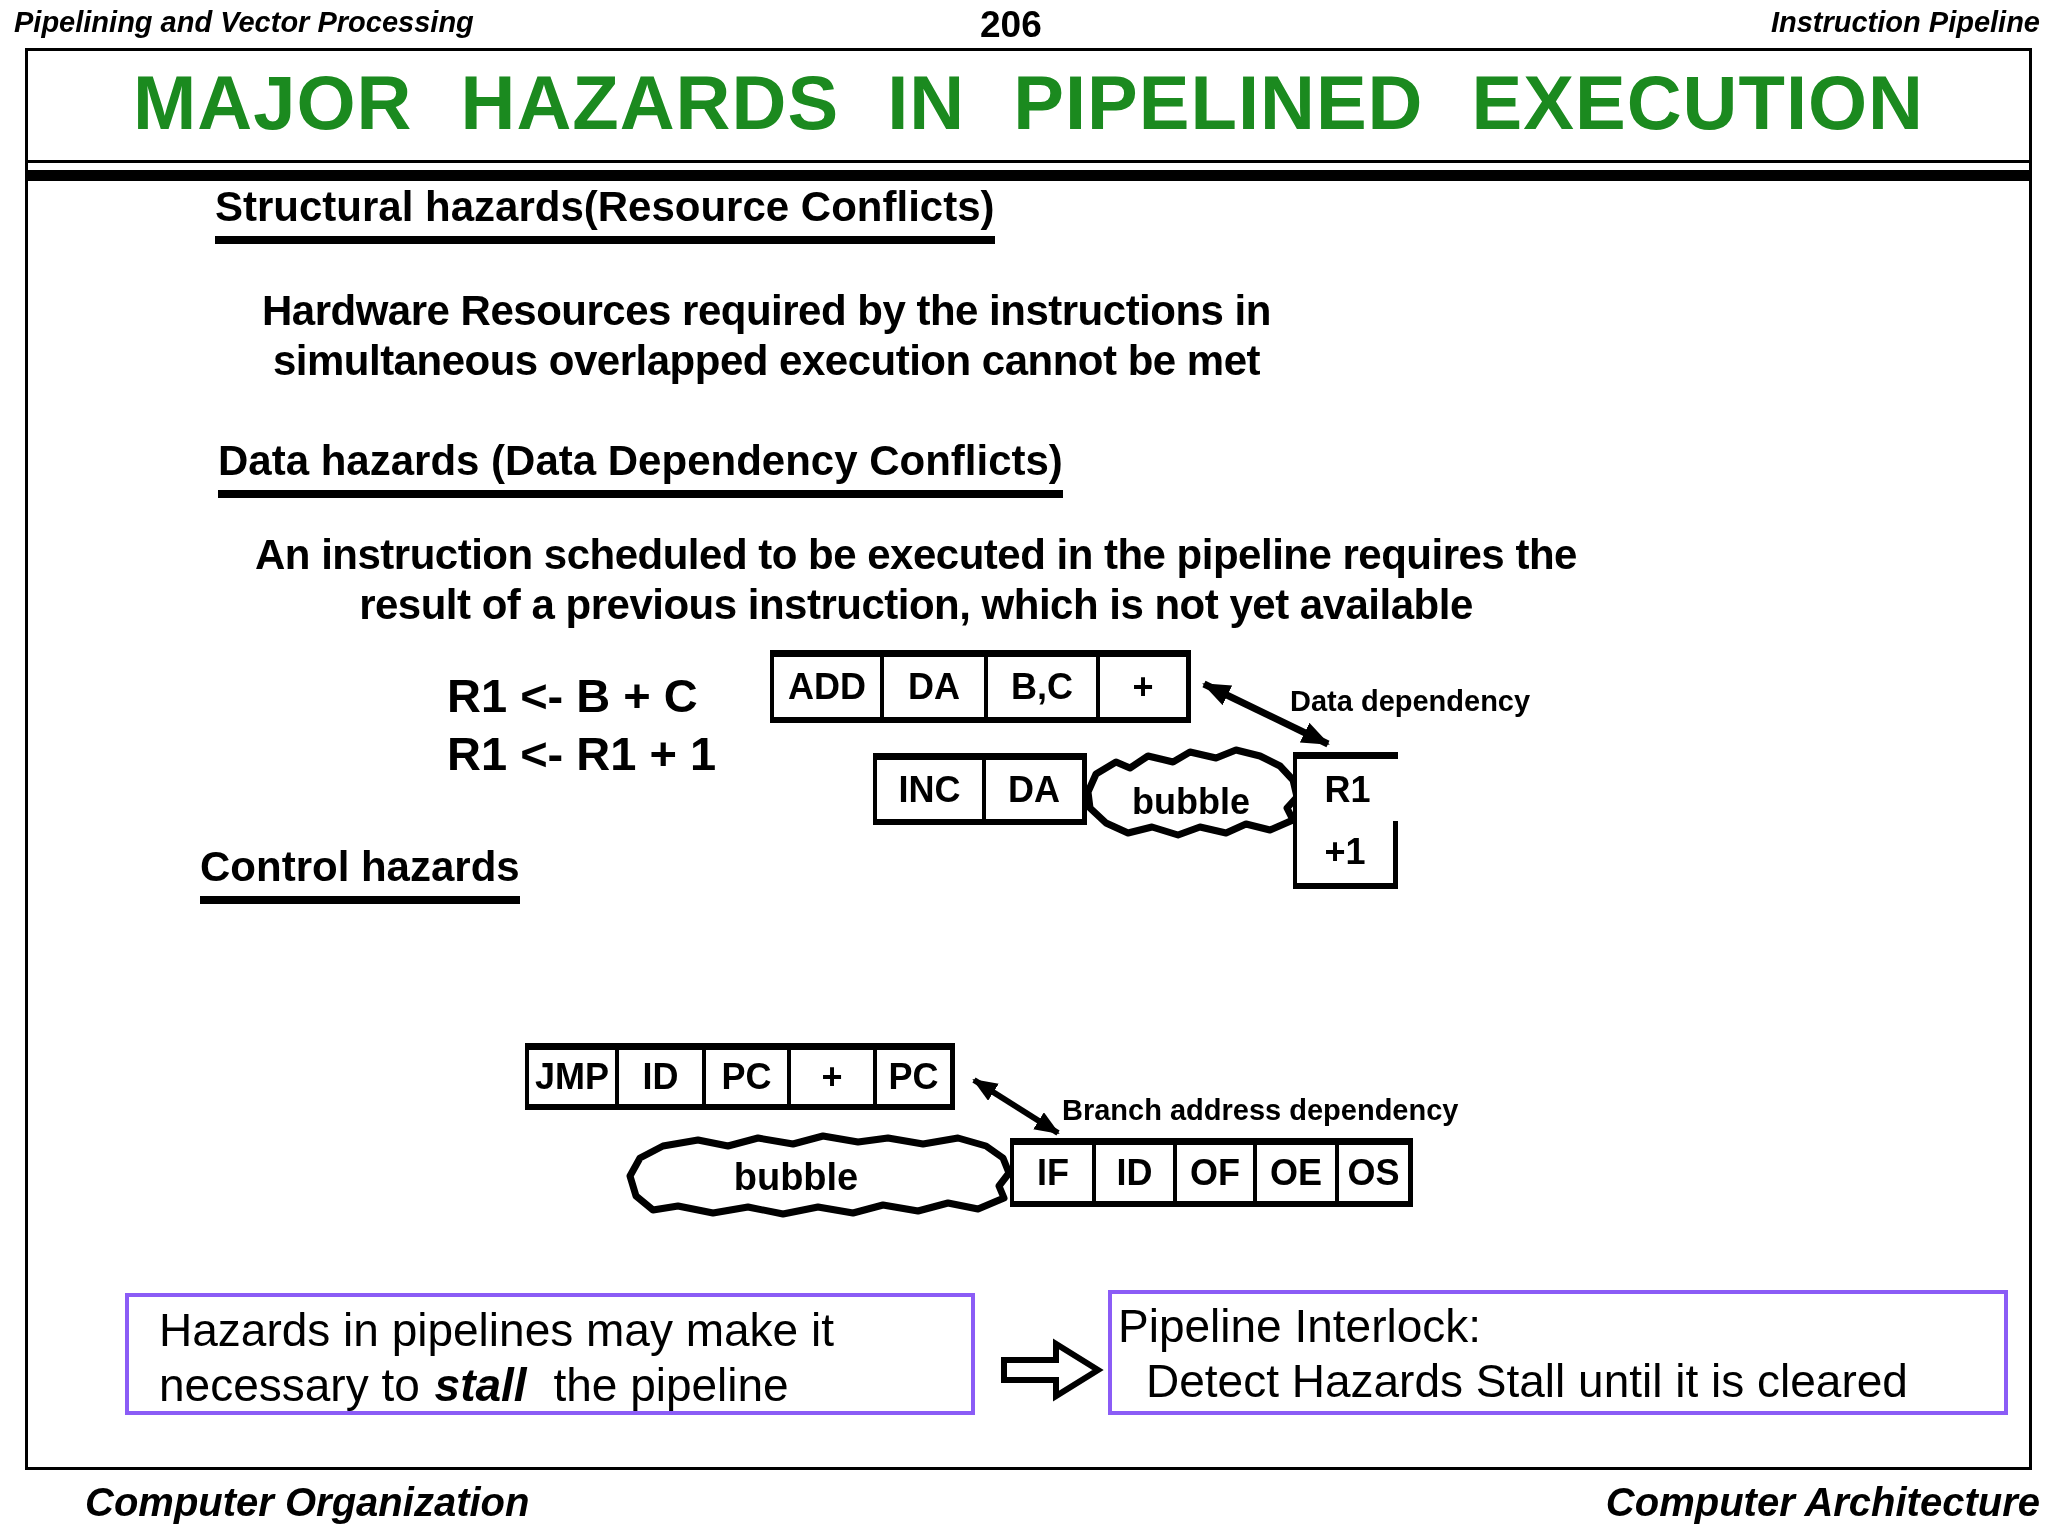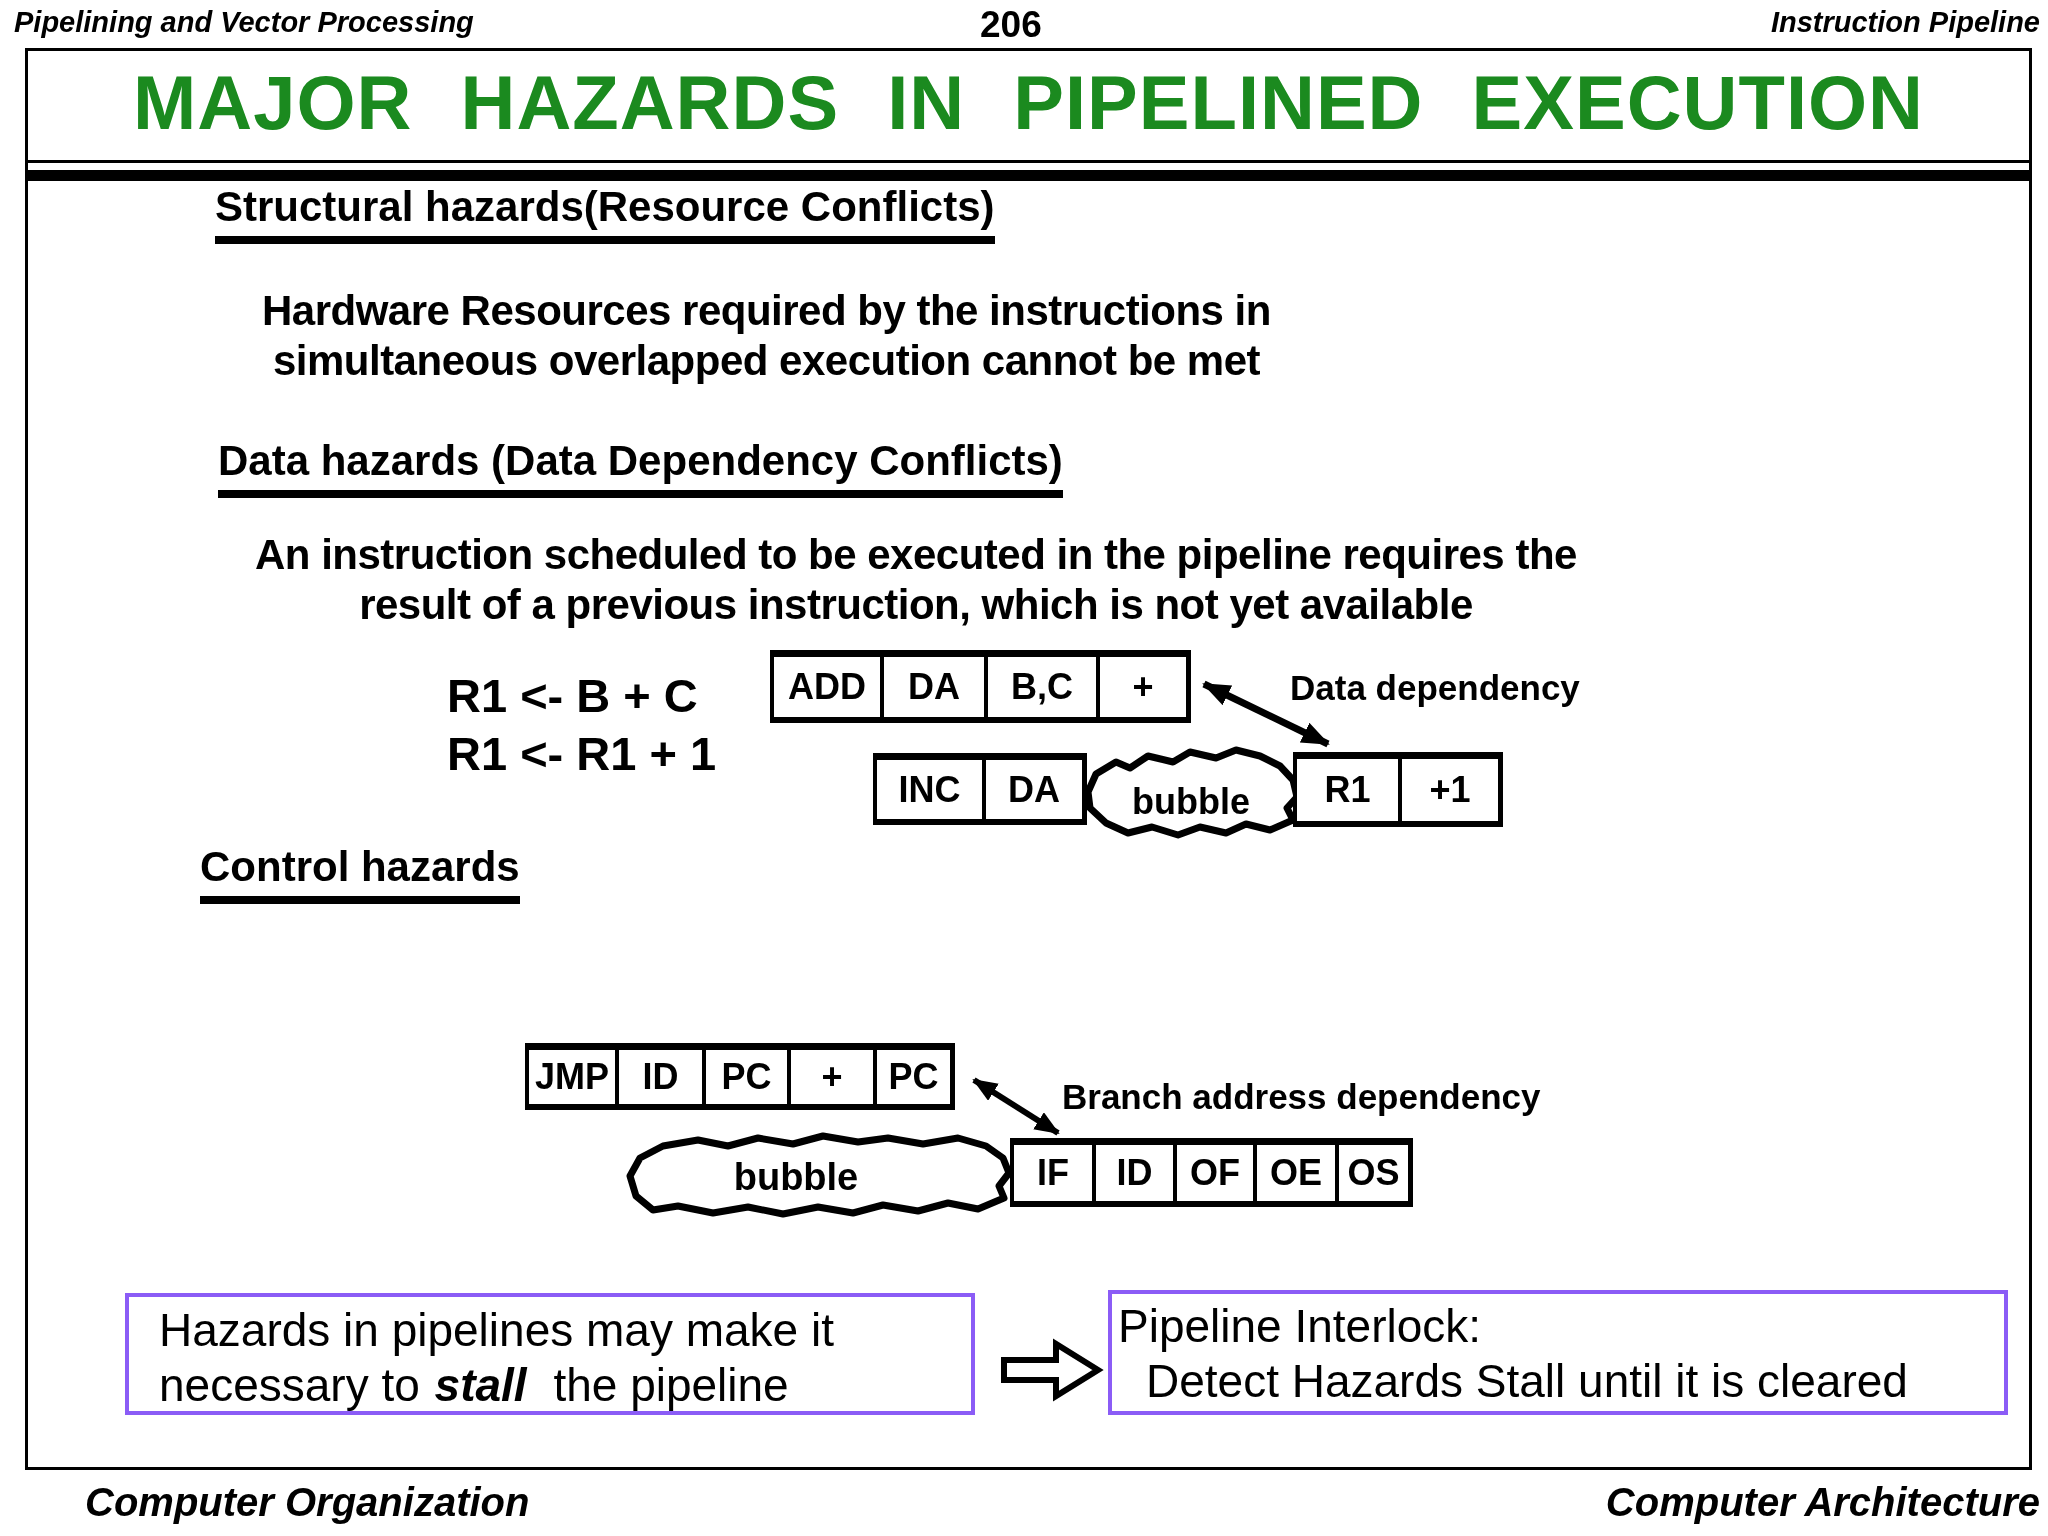--- a/index.html
+++ b/index.html
@@ -22,21 +22,21 @@
   .title-text {
     display:inline-block; margin-top:8px; font-size:76px; font-weight:bold;
     color:var(--title-green); letter-spacing:1px; word-spacing:26px; white-space:nowrap;
   }
   .band { position:absolute; left:0; top:119px; width:100%; height:11px; background:#000; }
 
   
   .h1 { font-size:42px; font-weight:bold; white-space:nowrap; border-bottom:8px solid #000000; padding-bottom:5px; }
   .body-text { font-size:42px; font-weight:bold; line-height:50px; white-space:nowrap; letter-spacing:-0.5px;text-align:center; }
   .code-text { font-size:47px; font-weight:bold; white-space:nowrap; }
-  .dep-label { font-size:35px; font-weight:bold; white-space:nowrap; }
+  .dep-label { font-size:29px; font-weight:bold; white-space:nowrap;margin-top:17px; }
 
   
   .ptable { display:flex; border-top:7px solid #000; border-bottom:6px solid #000; background:#fff; }
   .pcell {
     border-left:4px solid #000; display:flex; align-items:center; justify-content:center;
     font-size:36px; font-weight:bold; background:#fff;
   }
   .pcell:last-child { border-right:5px solid #000; }
 
   
@@ -99,21 +99,21 @@
   <div class="abs ptable" style="left:873px; top:753px;">
     <div class="pcell" style="width:109px; height:59px;">INC</div>
     <div class="pcell" style="width:105px; height:59px;">DA</div>
   </div>
 
   <svg class="abs" style="left:1078px; top:742px;" width="225" height="100" viewBox="0 0 225 100">
     <path d="M 10,50 L 18,32 L 38,20 L 52,26 L 70,14 L 95,20 L 112,10 L 138,16 L 158,8 L 182,14 L 202,24 L 215,38 L 219,55 L 209,66 L 215,78 L 192,88 L 168,82 L 148,91 L 122,85 L 100,93 L 74,85 L 50,91 L 28,81 L 12,66 Z" fill="#fff" stroke="#000" stroke-width="7" stroke-linejoin="round"></path>
     <text x="113" y="72" text-anchor="middle" font-size="36" aria-label="bubble">bubble</text>
   </svg>
 
-  <div class="abs ptable" style="left:1293px; top:752px;">
+  <div class="abs ptable" style="left:1293px; top:752px;flex-direction:column;">
     <div class="pcell" style="width:105px; height:62px;">R1</div>
     <div class="pcell" style="width:105px; height:62px;">+1</div>
   </div>
 
   <div class="abs h1" style="left:200px; top:843px;">Control hazards</div>
 
   <div class="abs ptable" style="left:525px; top:1043px;">
     <div class="pcell" style="width:90px; height:54px;">JMP</div>
     <div class="pcell" style="width:87px; height:54px;">ID</div>
     <div class="pcell" style="width:85px; height:54px;">PC</div>

